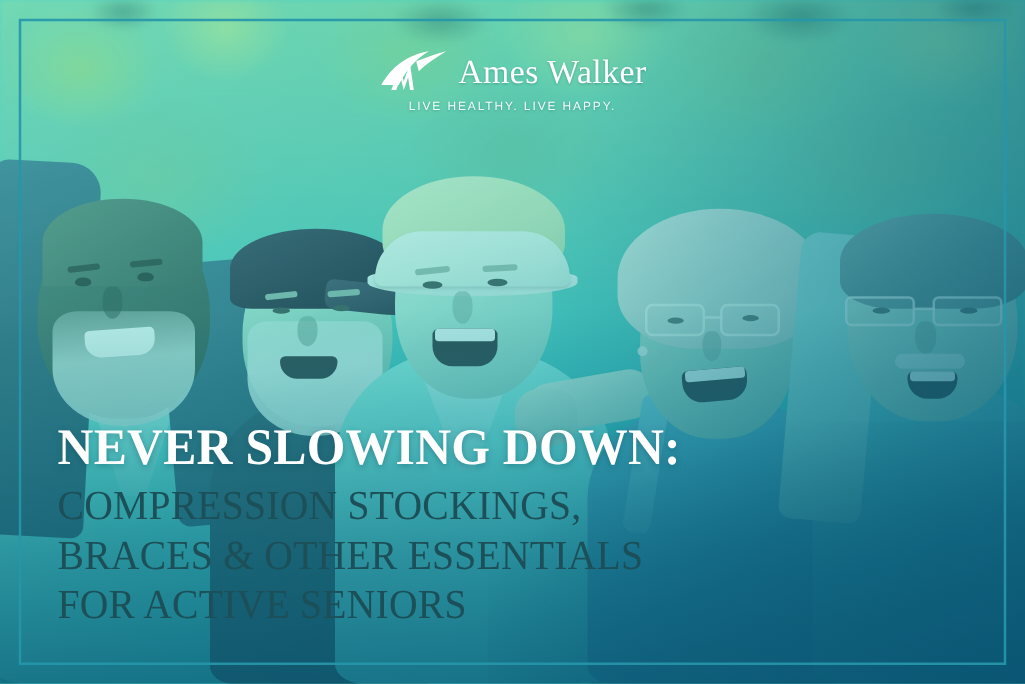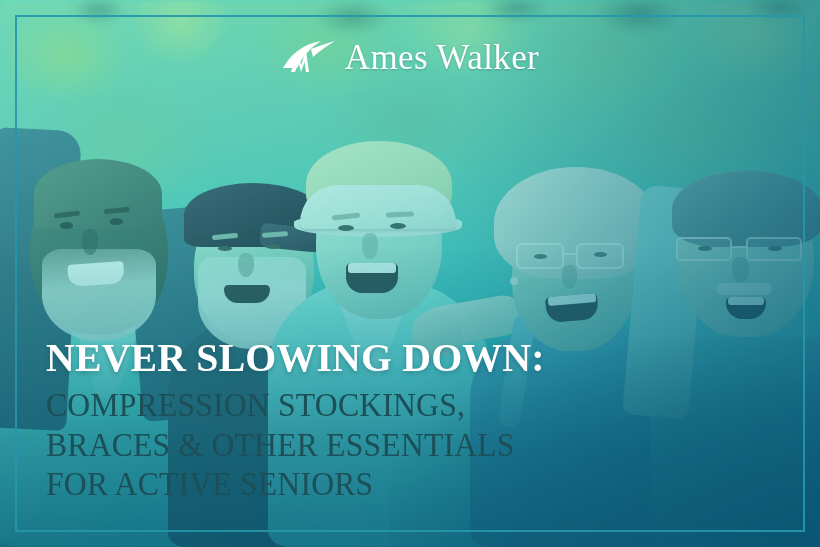--- a/index.html
+++ b/index.html
@@ -339,21 +339,21 @@
   .logo {
     position:absolute; left:0; right:0; top:38px;
     display:flex; flex-direction:column; align-items:center;
     pointer-events:none;
   }
   .logo-row { display:flex; align-items:center; gap:6px; }
   .logo-mark { width:58px; height:38px; display:block; }
   .logo-word {
     color:#ffffff;
     font-family:"Liberation Serif", serif;
-    font-size:35px; font-weight:400;
+    font-size:27px; font-weight:400;
     letter-spacing:.4px; line-height:1;
     text-shadow:0 1px 2px rgba(10,70,80,.30);
   }
   .logo-tag {
     margin-top:4px;
     color:rgba(255,255,255,.94);
     font-family:"Liberation Sans", sans-serif;
     font-size:9.5px; font-weight:400;
     letter-spacing:1.55px;
     text-shadow:0 1px 2px rgba(10,70,80,.30);
@@ -493,20 +493,21 @@
 
   <div class="logo">
     <div class="logo-row">
       <svg class="logo-mark" viewBox="0 0 58 38" aria-hidden="true">
         <path d="M2 30 C10 16 22 6 40 3 C30 9 22 18 16 30 Z" fill="#ffffff"></path>
         <path d="M10 34 L17 15 L20 27 L25 13 L28 34 L25 34 L23.5 24 L20 34 L17.5 24 L14 34 Z" fill="#ffffff"></path>
         <path d="M30 11 C38 8 46 5 54 3 C46 8 38 13 32 19 Z" fill="#ffffff"></path>
       </svg>
       <span class="logo-word">Ames Walker</span>
     </div>
+    <div class="logo-tag">LIVE HEALTHY. LIVE HAPPY.</div>
   </div>
 
   <div class="headline">
     <div class="h-main">NEVER SLOWING DOWN:</div>
     <div class="h-sub">COMPRESSION STOCKINGS,</div>
     <div class="h-sub">BRACES &amp; OTHER ESSENTIALS</div>
     <div class="h-sub">FOR ACTIVE SENIORS</div>
   </div>
 
 </div>

